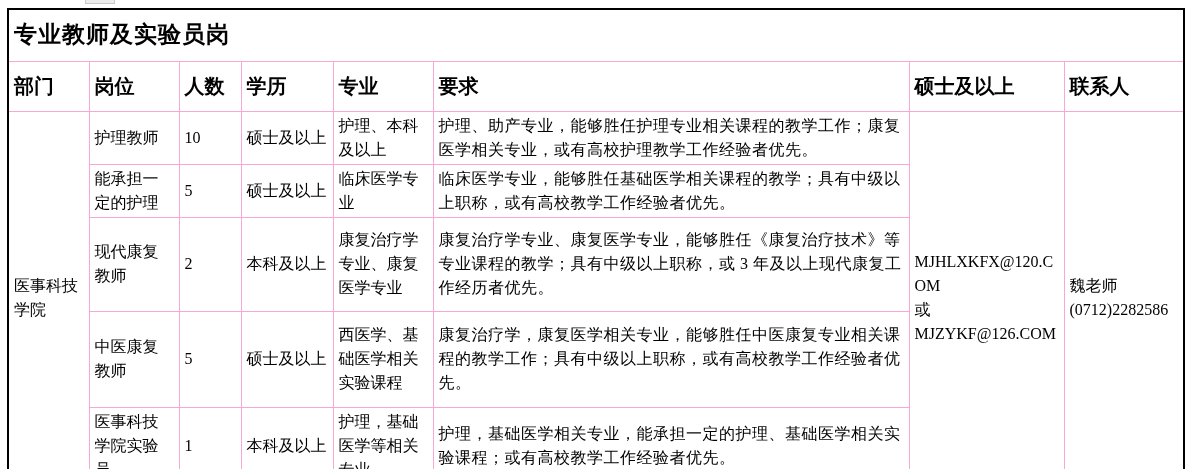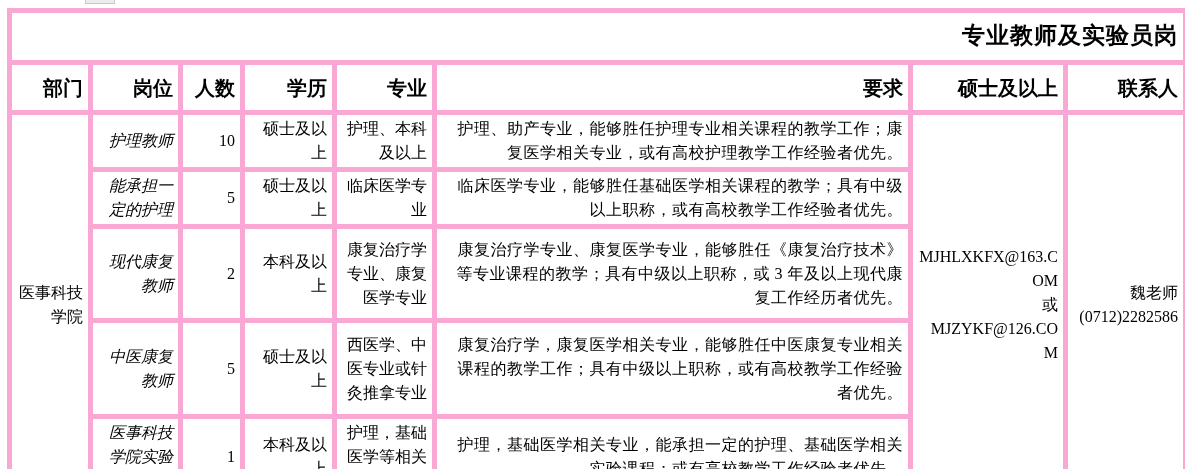--- a/index.html
+++ b/index.html
@@ -19,43 +19,43 @@
   }
 
   table.job-table {
     position: absolute; left: 7px; top: 8px;
     width: 1176px;
     border-collapse: collapse;
     table-layout: fixed;
     border: 2px solid #000000;
   }
   table.job-table td, table.job-table th {
-    border: 5px solid #f9a8d4;
+    border: 1px solid #f9a8d4;
     vertical-align: middle;
-    text-align: right;
+    text-align: left;
     font-size: 16px;
     font-weight: normal;
     line-height: 1.5;
     padding: 2px 5px;
     word-break: break-all;
     overflow: hidden;
   }
   tr.title-row td {
     height: 52px;
     font-size: 23px;
     font-weight: bold;
     letter-spacing: 1px;
   }
   tr.header-row th {
     height: 50px;
     font-size: 20px;
     font-weight: bold;
   }
   td.dept-cell { line-height: 2.5; padding: 2px 12px; }
-  td.pos-cell  { padding: 2px 10px; font-style: italic; }
+  td.pos-cell  { padding: 2px 10px; }
   td.num-cell  { padding: 2px 4px; }
   td.edu-cell  { padding: 2px 10px; }
   td.major-cell{ padding: 2px 9px; }
   td.req-cell  {
     text-align: left;
     padding: 3px 7px;
     letter-spacing: 0.5px;
   }
   td.email-cell {
     text-align: left;
@@ -105,21 +105,21 @@
     </tr>
 
     <tr class="r1">
       <td class="dept-cell" rowspan="5">医事科技学院</td>
       <td class="pos-cell">护理教师</td>
       <td class="num-cell">10</td>
       <td class="edu-cell">硕士及以上</td>
       <td class="major-cell">护理、本科及以上</td>
       <td class="req-cell">护理、助产专业，能够胜任护理专业相关课程的教学工作；康复医学相关专业，或有高校护理教学工作经验者优先。</td>
       <td class="email-cell" rowspan="5">
-        <div>MJHLXKFX@163.COM</div>
+        <div>MJHLXKFX@120.COM</div>
         <div>或</div>
         <div>MJZYKF@126.COM</div>
       </td>
       <td class="contact-cell" rowspan="5">
         <div>魏老师</div>
         <div>(0712)2282586</div>
       </td>
     </tr>
 
     <tr class="r2">
@@ -135,21 +135,21 @@
       <td class="num-cell">2</td>
       <td class="edu-cell">本科及以上</td>
       <td class="major-cell">康复治疗学专业、康复医学专业</td>
       <td class="req-cell">康复治疗学专业、康复医学专业，能够胜任《康复治疗技术》等专业课程的教学；具有中级以上职称，或 3 年及以上现代康复工作经历者优先。</td>
     </tr>
 
     <tr class="r4">
       <td class="pos-cell">中医康复教师</td>
       <td class="num-cell">5</td>
       <td class="edu-cell">硕士及以上</td>
-      <td class="major-cell">西医学、中医专业或针灸推拿专业</td>
+      <td class="major-cell">西医学、基础医学相关实验课程</td>
       <td class="req-cell">康复治疗学，康复医学相关专业，能够胜任中医康复专业相关课程的教学工作；具有中级以上职称，或有高校教学工作经验者优先。</td>
     </tr>
 
     <tr class="r5">
       <td class="pos-cell">医事科技学院实验员</td>
       <td class="num-cell">1</td>
       <td class="edu-cell">本科及以上</td>
       <td class="major-cell">护理，基础医学等相关专业</td>
       <td class="req-cell">护理，基础医学相关专业，能承担一定的护理、基础医学相关实验课程；或有高校教学工作经验者优先。</td>
     </tr>

